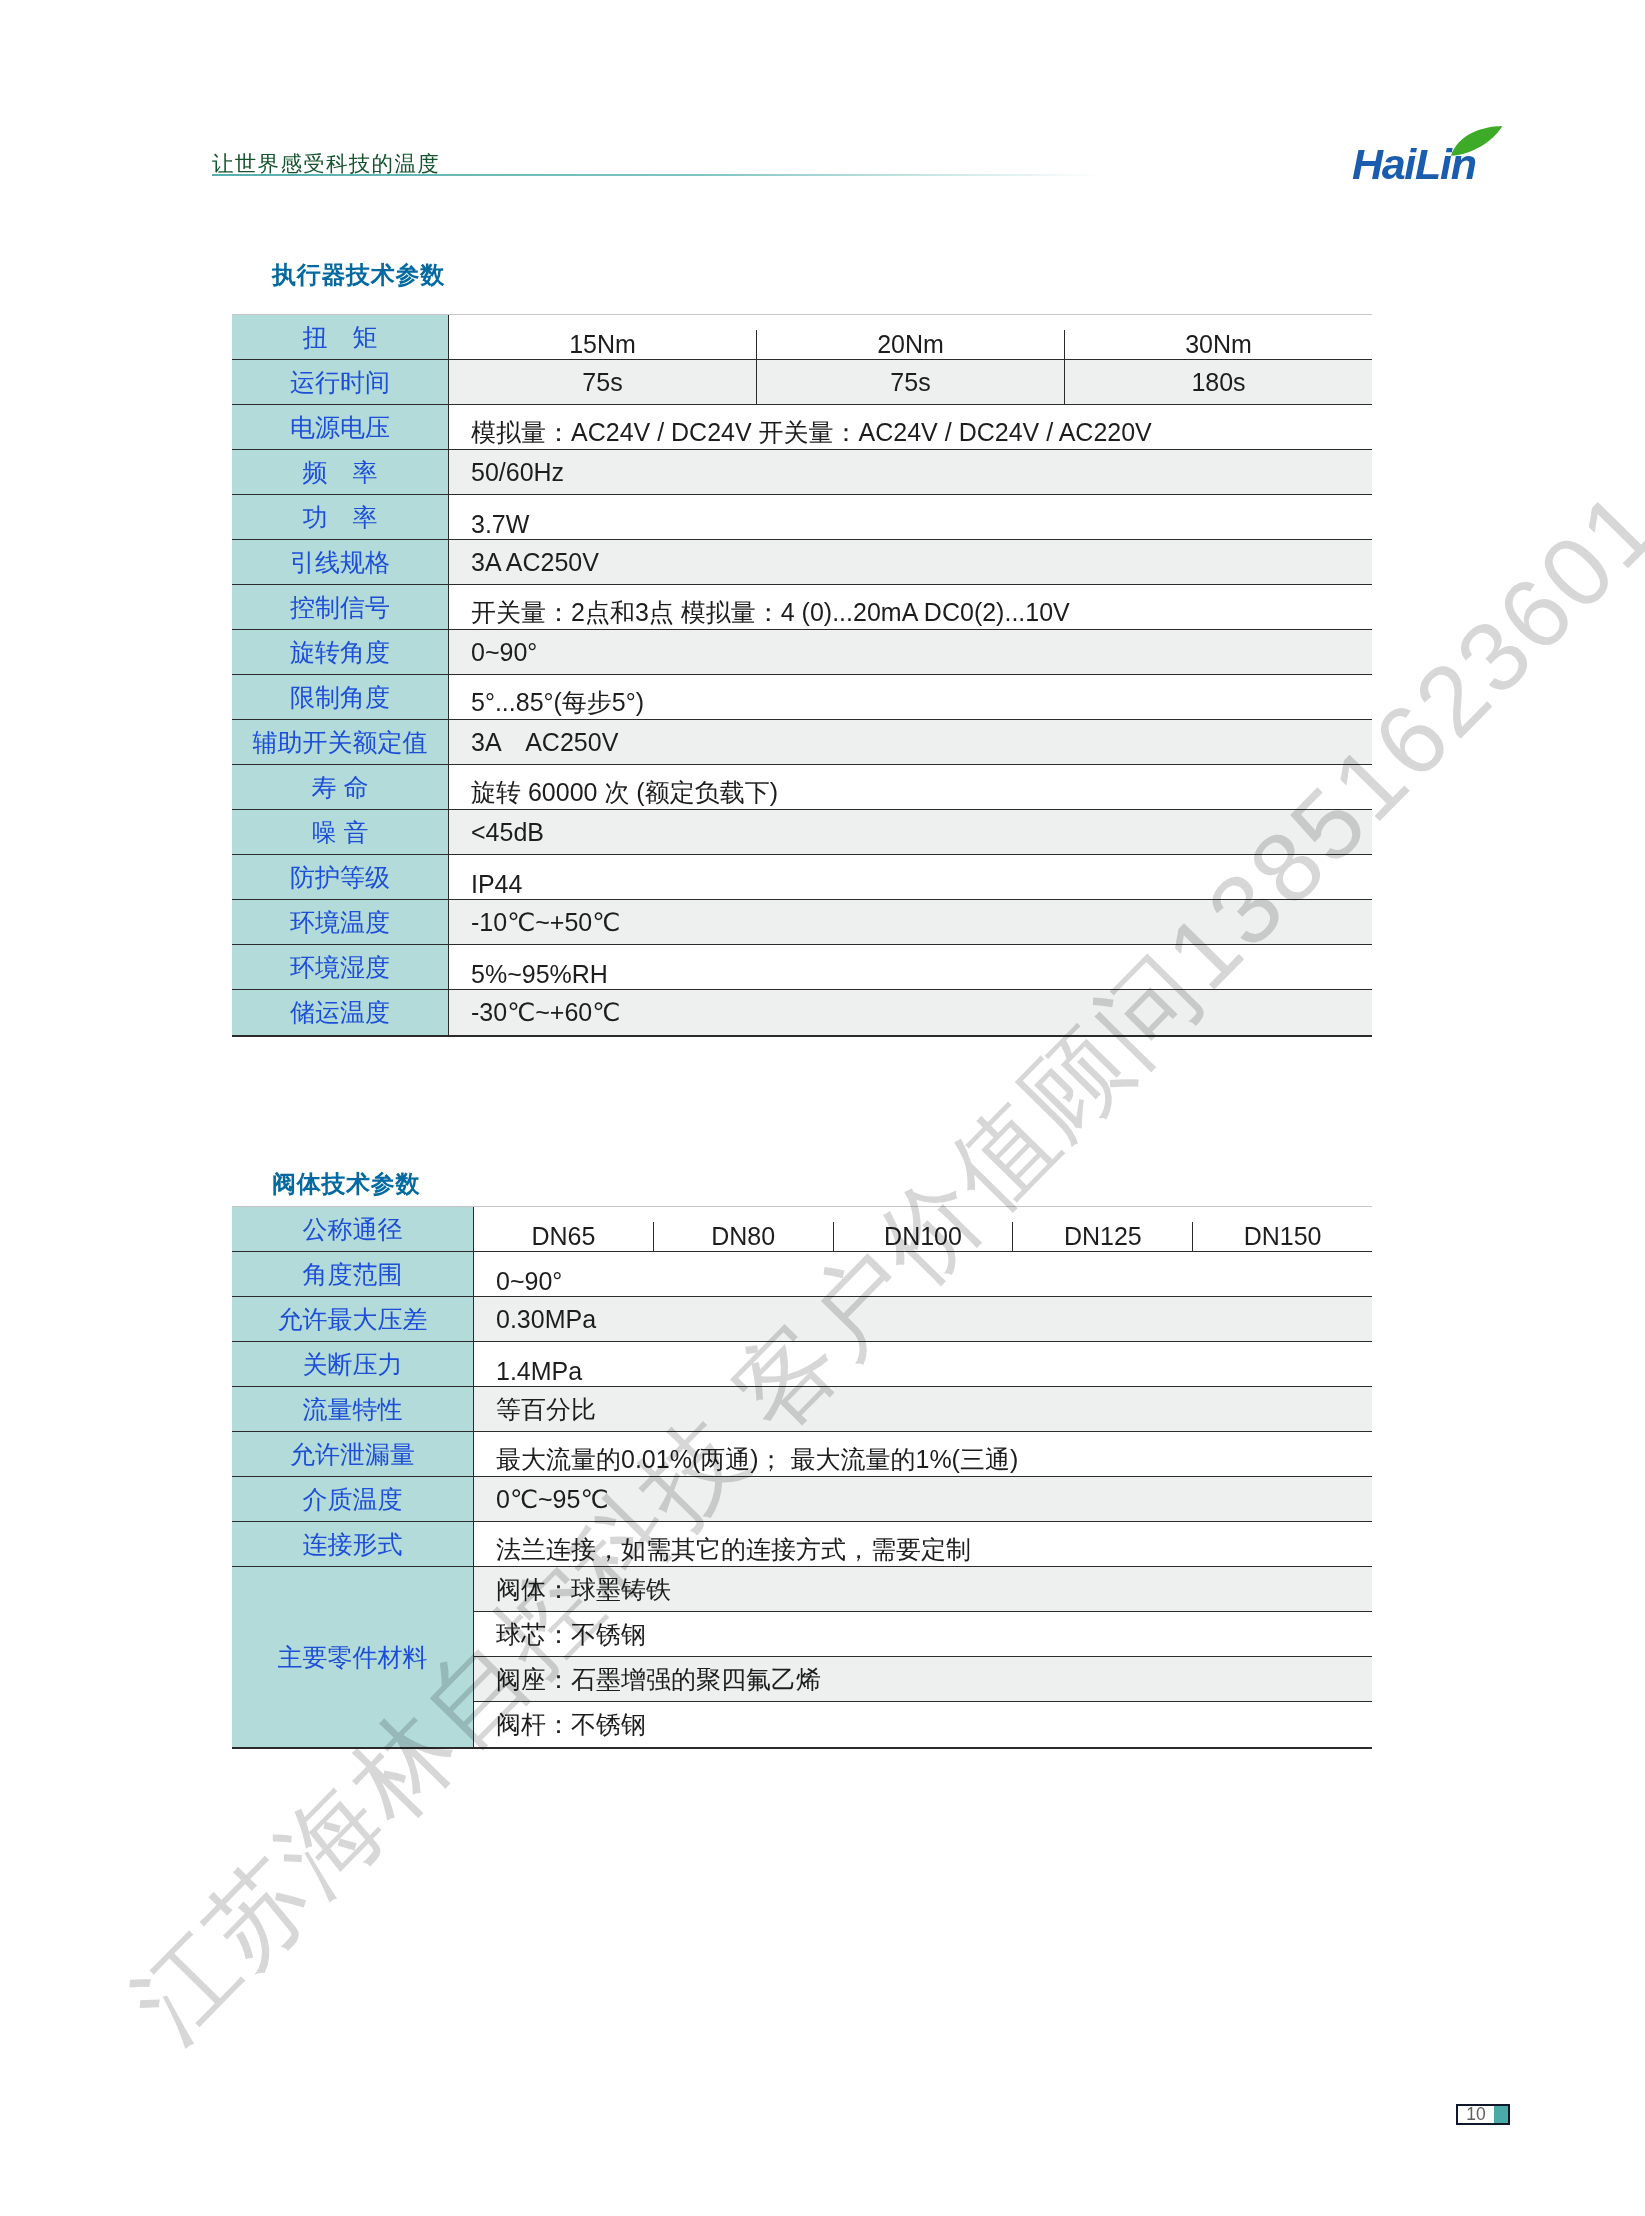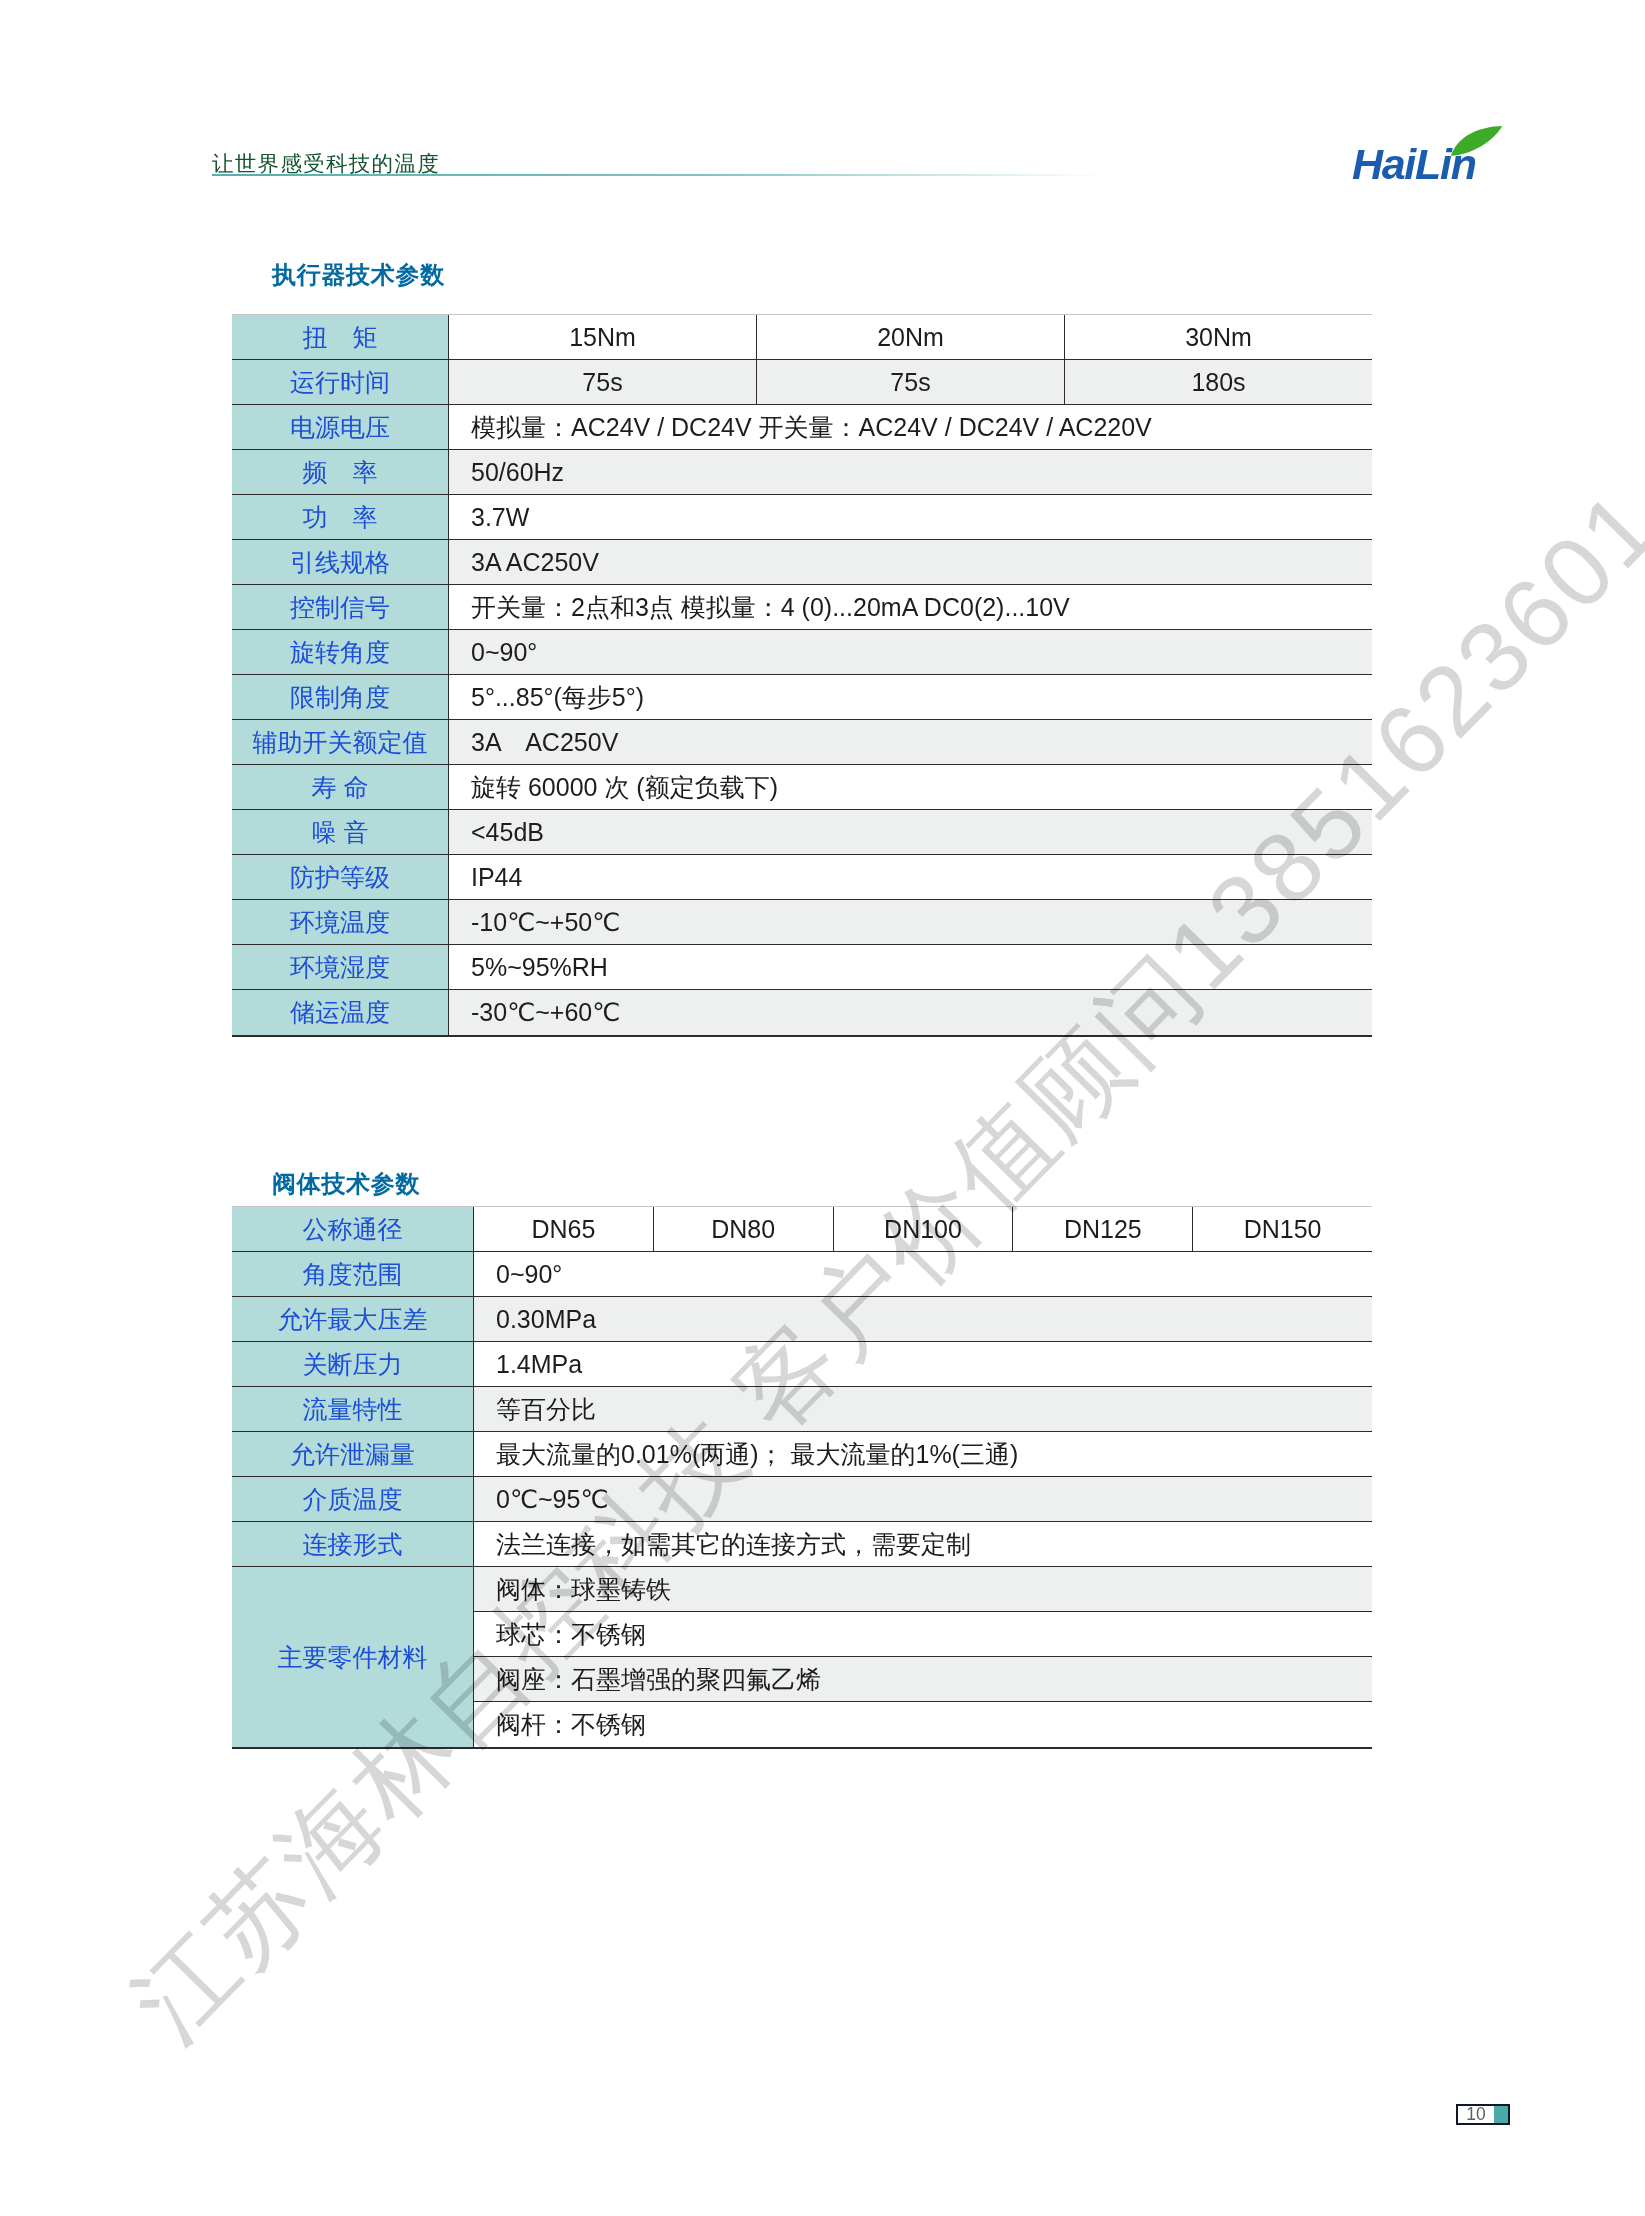--- a/index.html
+++ b/index.html
@@ -37,21 +37,21 @@
   .table1 .lab { width:217px; }
   .table2 .lab { width:242px; }
 
   .vgroup { flex:1; display:flex; }
   .vc { flex:1; display:flex; align-items:center; justify-content:center;
         font-size:25px; color:#1d1d1d; border-right:1.3px solid #2b2b2b; }
   .vc:last-child { border-right:none; }
 
   .vspan { flex:1; display:flex; align-items:center; padding-left:22px; font-size:25px; color:#1d1d1d; }
 
-  .bg-w { background:#ffffff; }
+  .bg-w { background:#ffffff;align-items:flex-end; }
   .bg-g { background:#eef0f0; }
 
   .mat { height:180px; }
   .mcol { flex:1; display:flex; flex-direction:column; }
   .mitem { height:45px; border-bottom:1.3px solid #2b2b2b; display:flex; align-items:center;
            padding-left:22px; font-size:25px; color:#1d1d1d; }
   .mitem:last-child { border-bottom:none; }
 
   
   .watermark { position:absolute; left:897px; top:1266px;

